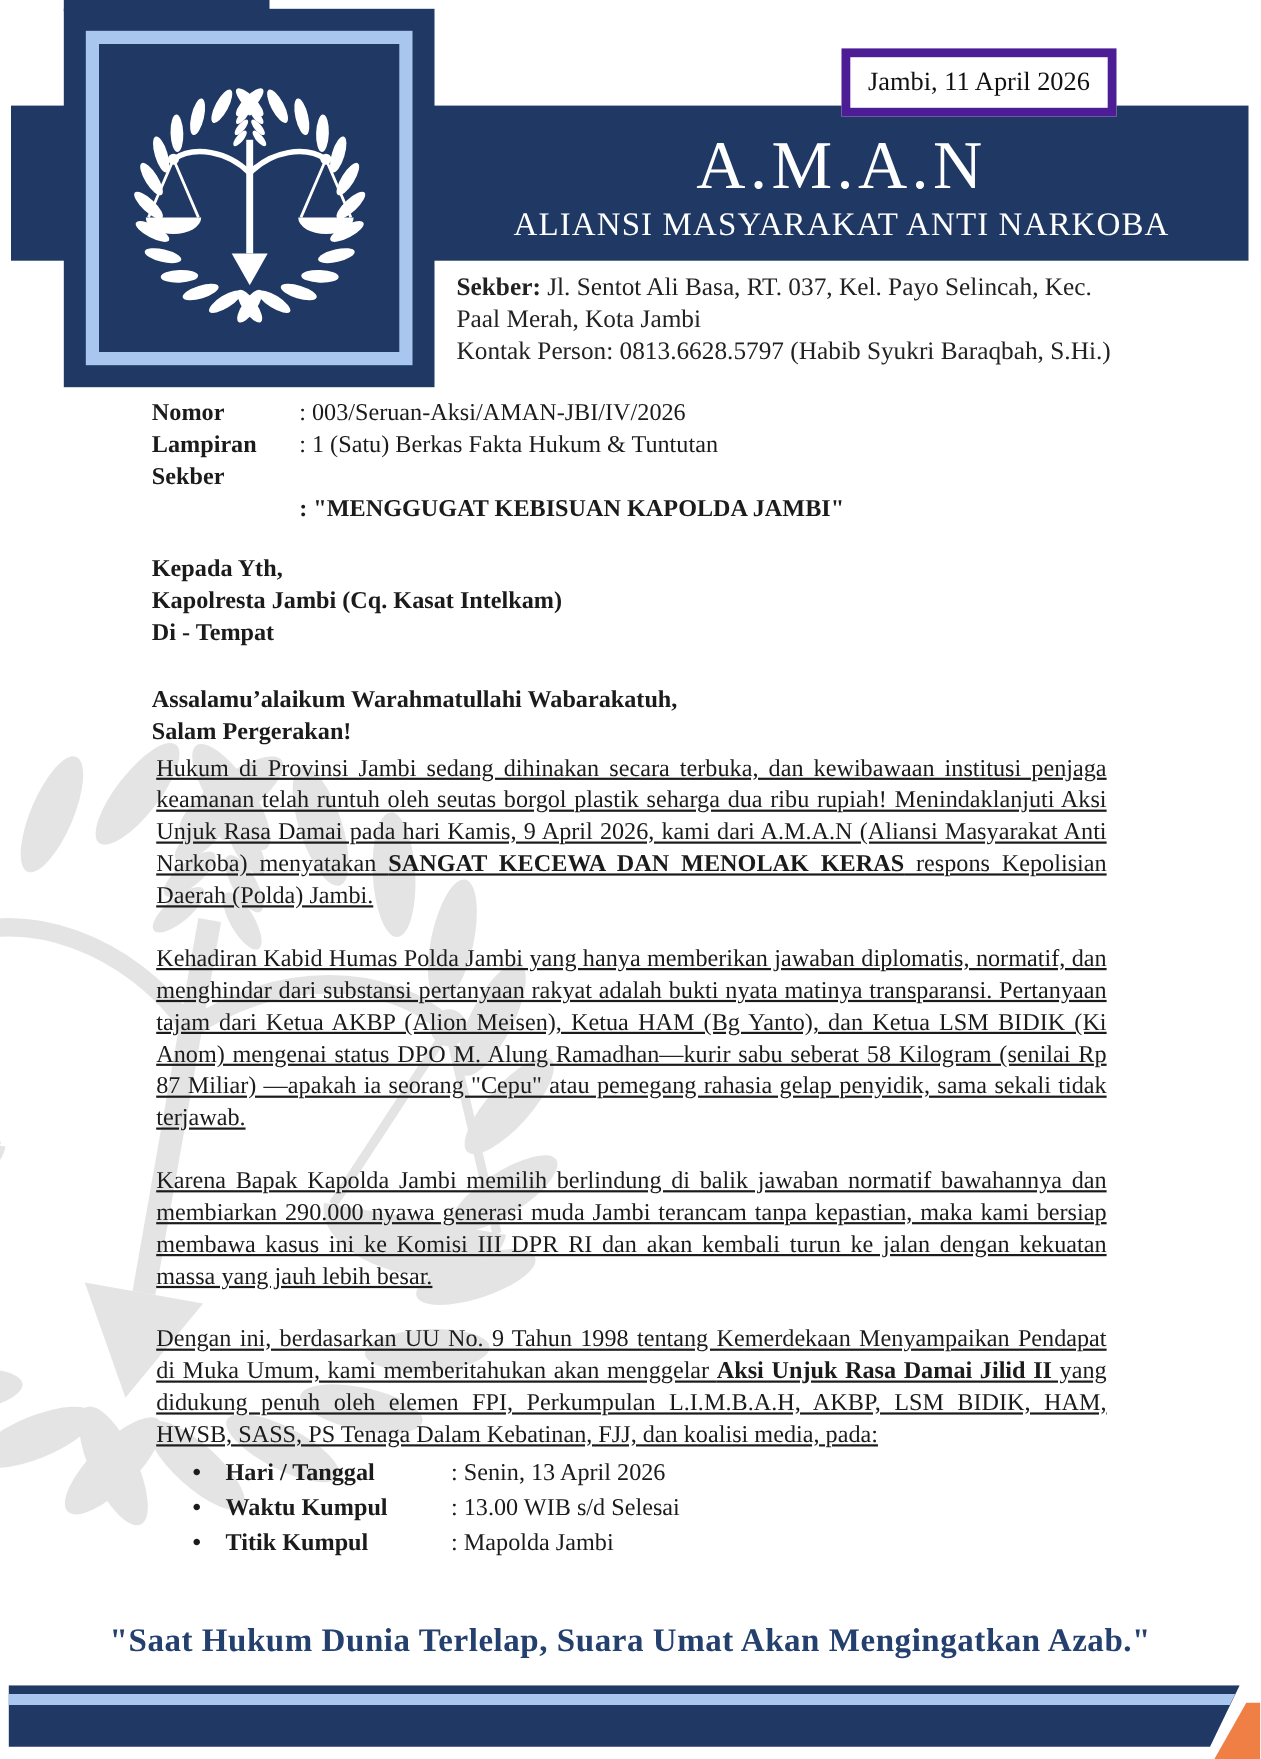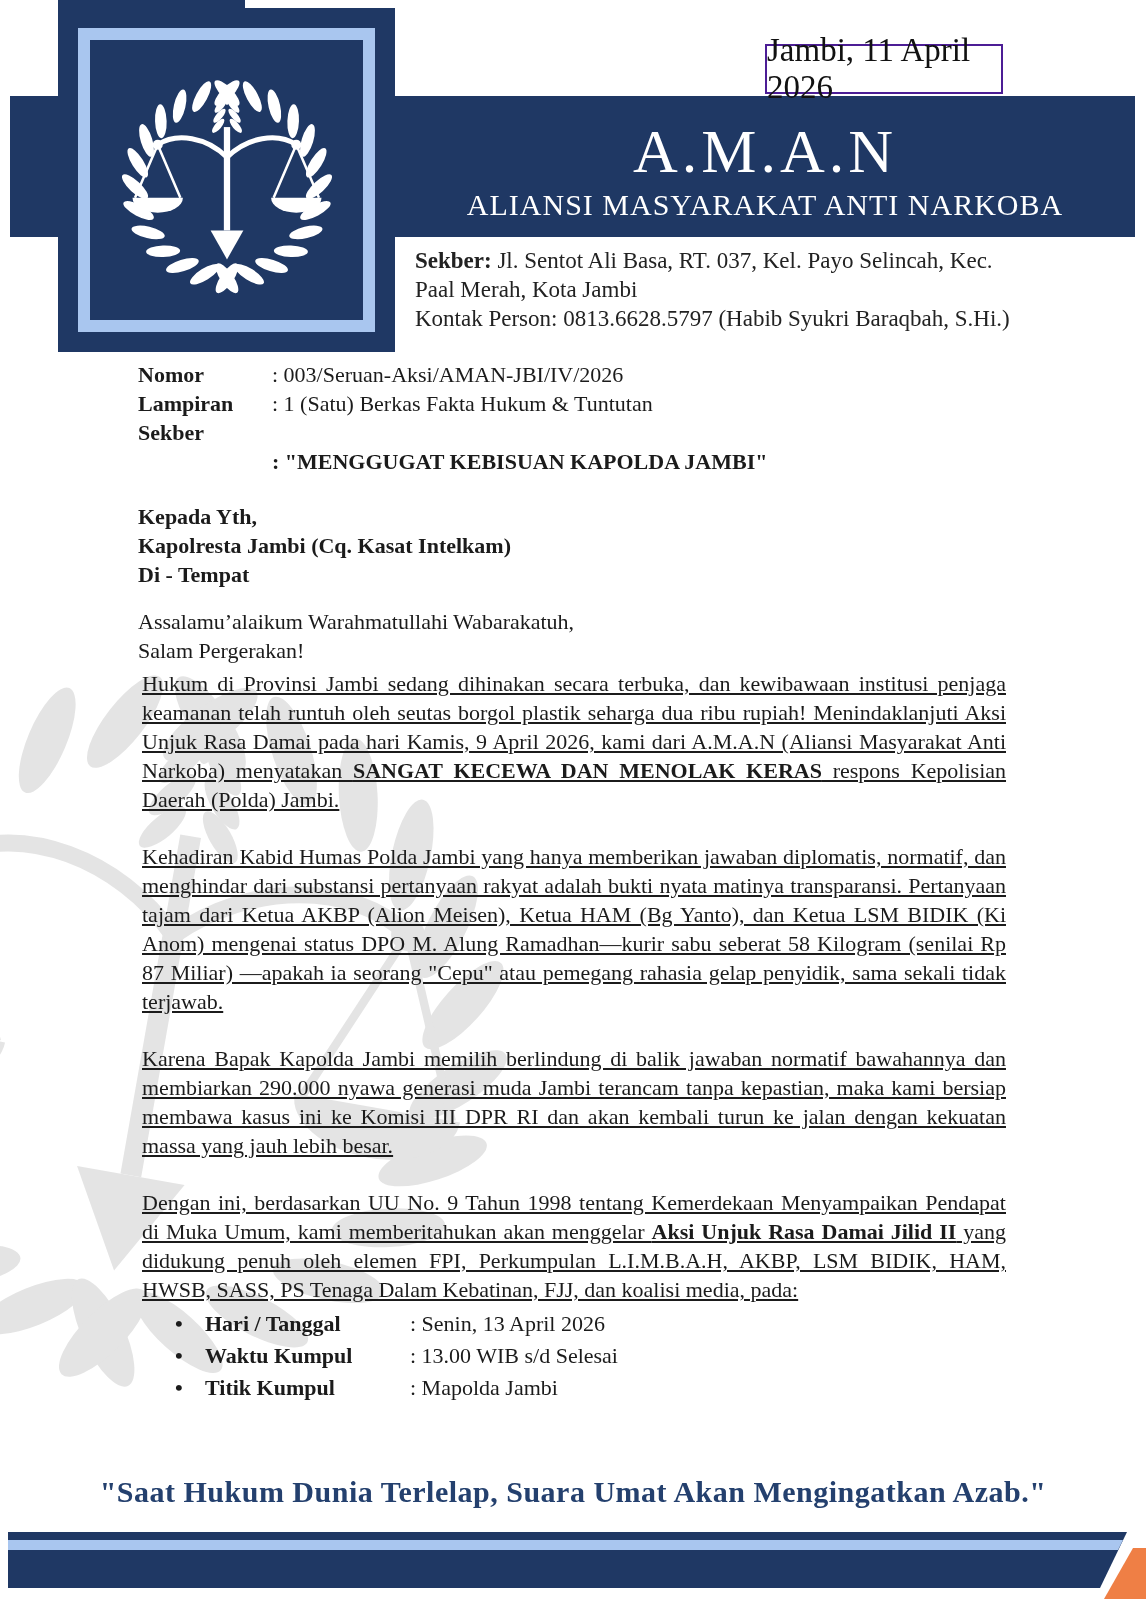--- a/index.html
+++ b/index.html
@@ -22,23 +22,23 @@
     background:#1f3864;
   }
   .logo-frame{
     position:absolute;left:20px;top:20px;right:20px;bottom:20px;
     border:12px solid #a9c6ef;background:#1f3864;
     display:flex;align-items:center;justify-content:center;
   }
   .emblem-svg{width:252px;height:252px;color:#ffffff;}
   .date-box{
     position:absolute;left:765px;top:44px;width:234px;height:46px;
-    background:#ffffff;border:2px solid #4c1d95;
+    background:#ffffff;border:8px solid #4c1d95;
     display:flex;align-items:center;justify-content:center;
-    font-size:33px;color:#111;
+    font-size:24px;color:#111;
   }
   .title-area{
     position:absolute;left:395px;top:96px;width:740px;height:150px;
     display:flex;flex-direction:column;align-items:center;justify-content:center;
     color:#ffffff;
   }
   .org-short{font-size:62px;line-height:1.02;letter-spacing:4px;}
   .org-full{font-size:30px;letter-spacing:1px;margin-top:4px;white-space:nowrap;}
   .sekber{
     position:absolute;left:415px;top:246px;width:600px;
@@ -54,21 +54,21 @@
   
   .content{
     position:absolute;left:138px;top:360px;width:872px;
     font-size:22px;line-height:29px;
   }
   .meta-row{display:flex;align-items:flex-end;}
   .meta-label{width:134px;font-weight:bold;flex:0 0 134px;}
   .meta-value{flex:1;}
   .meta-value.bold{font-weight:bold;}
   .recipient{margin-top:26px;font-weight:bold;}
-  .salutation{margin-top:18px;font-weight:normal;}
+  .salutation{margin-top:32px;font-weight:bold;}
   .para{margin:4px;text-align:justify;text-decoration:underline;}
   .para+.para{margin-top:28px;}
   .para.gap{margin-top:28px;}
   .bullets{list-style:none;margin:2px 0 0 0;padding:0;}
   .bullets li{position:relative;padding-left:67px;line-height:32px;display:flex;}
   .bullets li::before{content:"\2022";position:absolute;left:37px;font-weight:bold;}
   .b-label{font-weight:bold;width:205px;flex:0 0 205px;}
   
   .quote{
     position:absolute;left:0;top:1475px;width:1146px;

